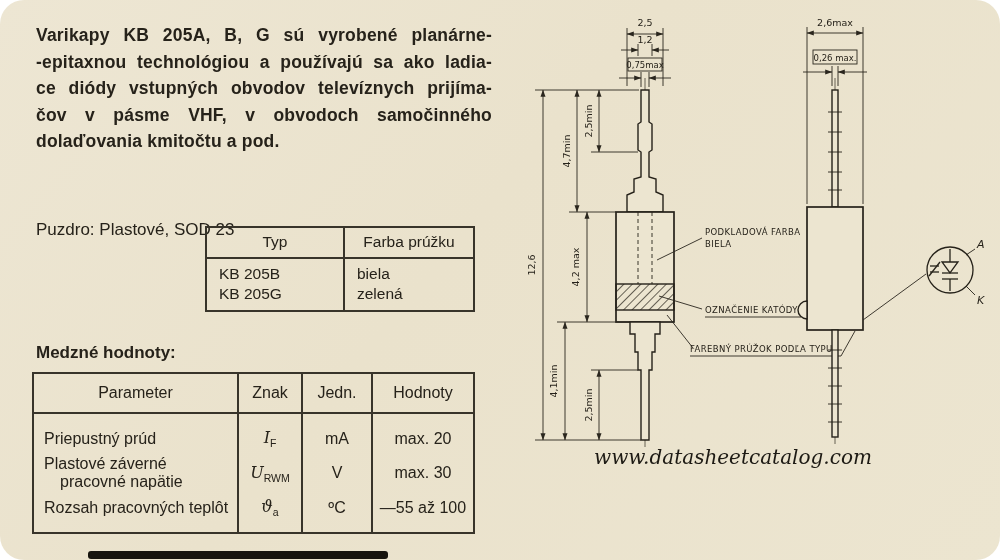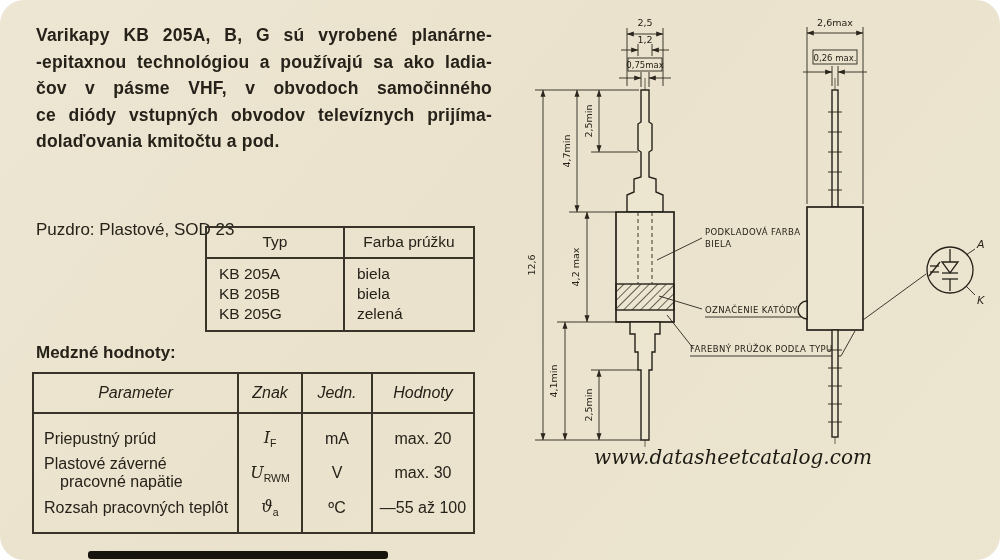--- a/index.html
+++ b/index.html
@@ -22,21 +22,21 @@
   table { border-collapse:collapse; color:#26221a; }
   .type-table { position:absolute; left:205px; top:226px; font-size:15.5px; border:2px solid #38342a; }
   .type-table th { font-weight:normal; text-align:center; border-bottom:2px solid #38342a; padding:5px 16px 6px; }
   .type-table th:first-child, .type-table td:first-child { border-right:2px solid #38342a; }
   .type-table col.c1 { width:138px; } .type-table col.c2 { width:130px; }
   .type-table td { padding:1px 12px; }
   .type-table tbody tr:first-child td { padding-top:6px; }
   .type-table tbody tr:last-child td { padding-bottom:7px;margin-left:20px; }
 
   .limits-table { position:absolute; left:32px; top:372px; font-size:16px; border:2px solid #38342a; table-layout:fixed; }
-  .limits-table th { font-weight:normal; text-align:center; border-bottom:2px solid #38342a; border-right:2px solid #38342a; padding:10px 0;font-style:italic; }
+  .limits-table th { font-weight:normal; text-align:center; border-bottom:2px solid #38342a; border-right:2px solid #38342a; padding:10px 0; }
   .limits-table th:last-child { border-right:none; }
   .limits-table td { border-right:2px solid #38342a; padding:2px 6px; vertical-align:middle;margin-left:24px; }
   .limits-table td:last-child { border-right:none; }
   .limits-table col.c1 { width:205px; } .limits-table col.c2 { width:64px; }
   .limits-table col.c3 { width:70px; }  .limits-table col.c4 { width:102px; }
   .limits-table td.p { text-align:left; padding-left:10px; }
   .limits-table td.s, .limits-table td.u, .limits-table td.v { text-align:center; }
   .limits-table tr.r1 td { padding-top:14px; padding-bottom:4px; }
   .limits-table tr.r3 td { padding-top:4px; padding-bottom:14px; }
   .limits-table .indent { padding-left:16px; }
@@ -49,43 +49,39 @@
                 background:#17140e; border-radius:3px; }
 </style>
 </head>
 <body>
 
 <div class="page">
 
   <div class="intro">
     <div class="j">Varikapy KB 205A, B, G sú vyrobené planárne-</div>
     <div class="j">-epitaxnou technológiou a používajú sa ako ladia-</div>
+    <div class="j">ce diódy vstupných obvodov televíznych prijíma-</div>
     <div class="j">čov v pásme VHF, v obvodoch samočinného</div>
-    <div class="j">ce diódy vstupných obvodov televíznych prijíma-</div>
     <div>dolaďovania kmitočtu a pod.</div>
   </div>
 
   <div class="pkg">Puzdro: Plastové, SOD 23</div>
 
   <table class="type-table">
     <colgroup>
         <col class="c1">
         <col class="c2">
       </colgroup>
     <thead>
       <tr>
         <th>Typ</th>
         <th>Farba prúžku</th>
       </tr>
     </thead>
     <tbody>
-      <tr>
-        <td>KB 205A</td>
-        <td>biela</td>
-      </tr>
       <tr>
         <td>KB 205B</td>
         <td>biela</td>
       </tr>
       <tr>
         <td>KB 205G</td>
         <td>zelená</td>
       </tr>
     </tbody>
   </table>

